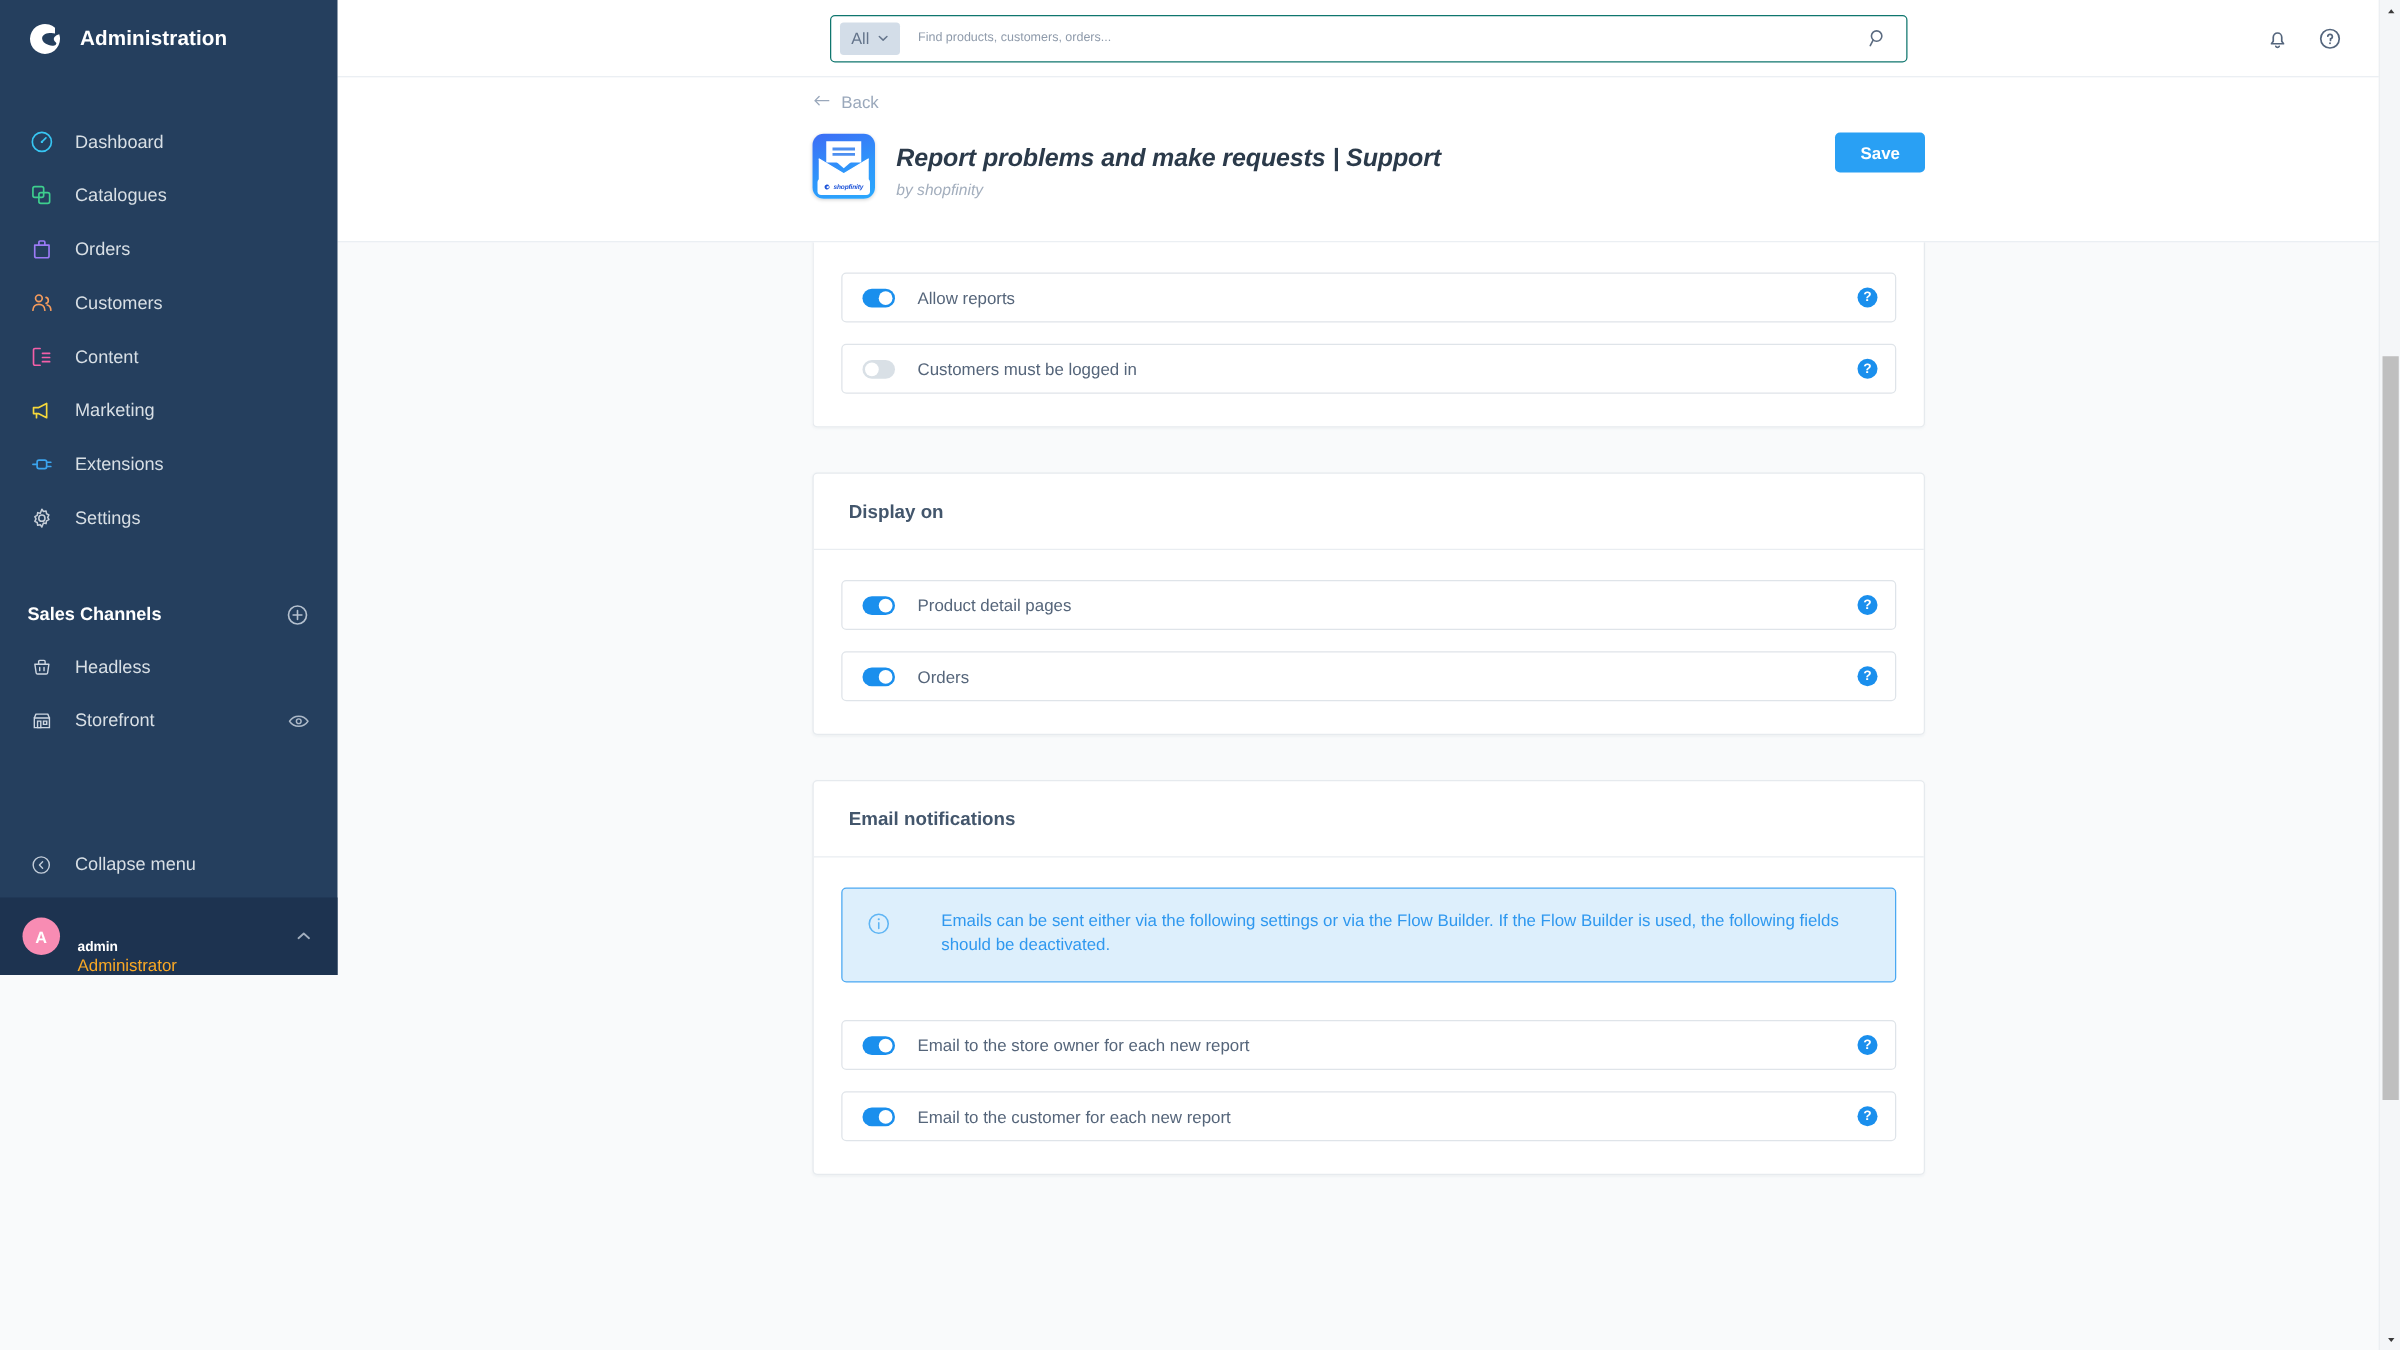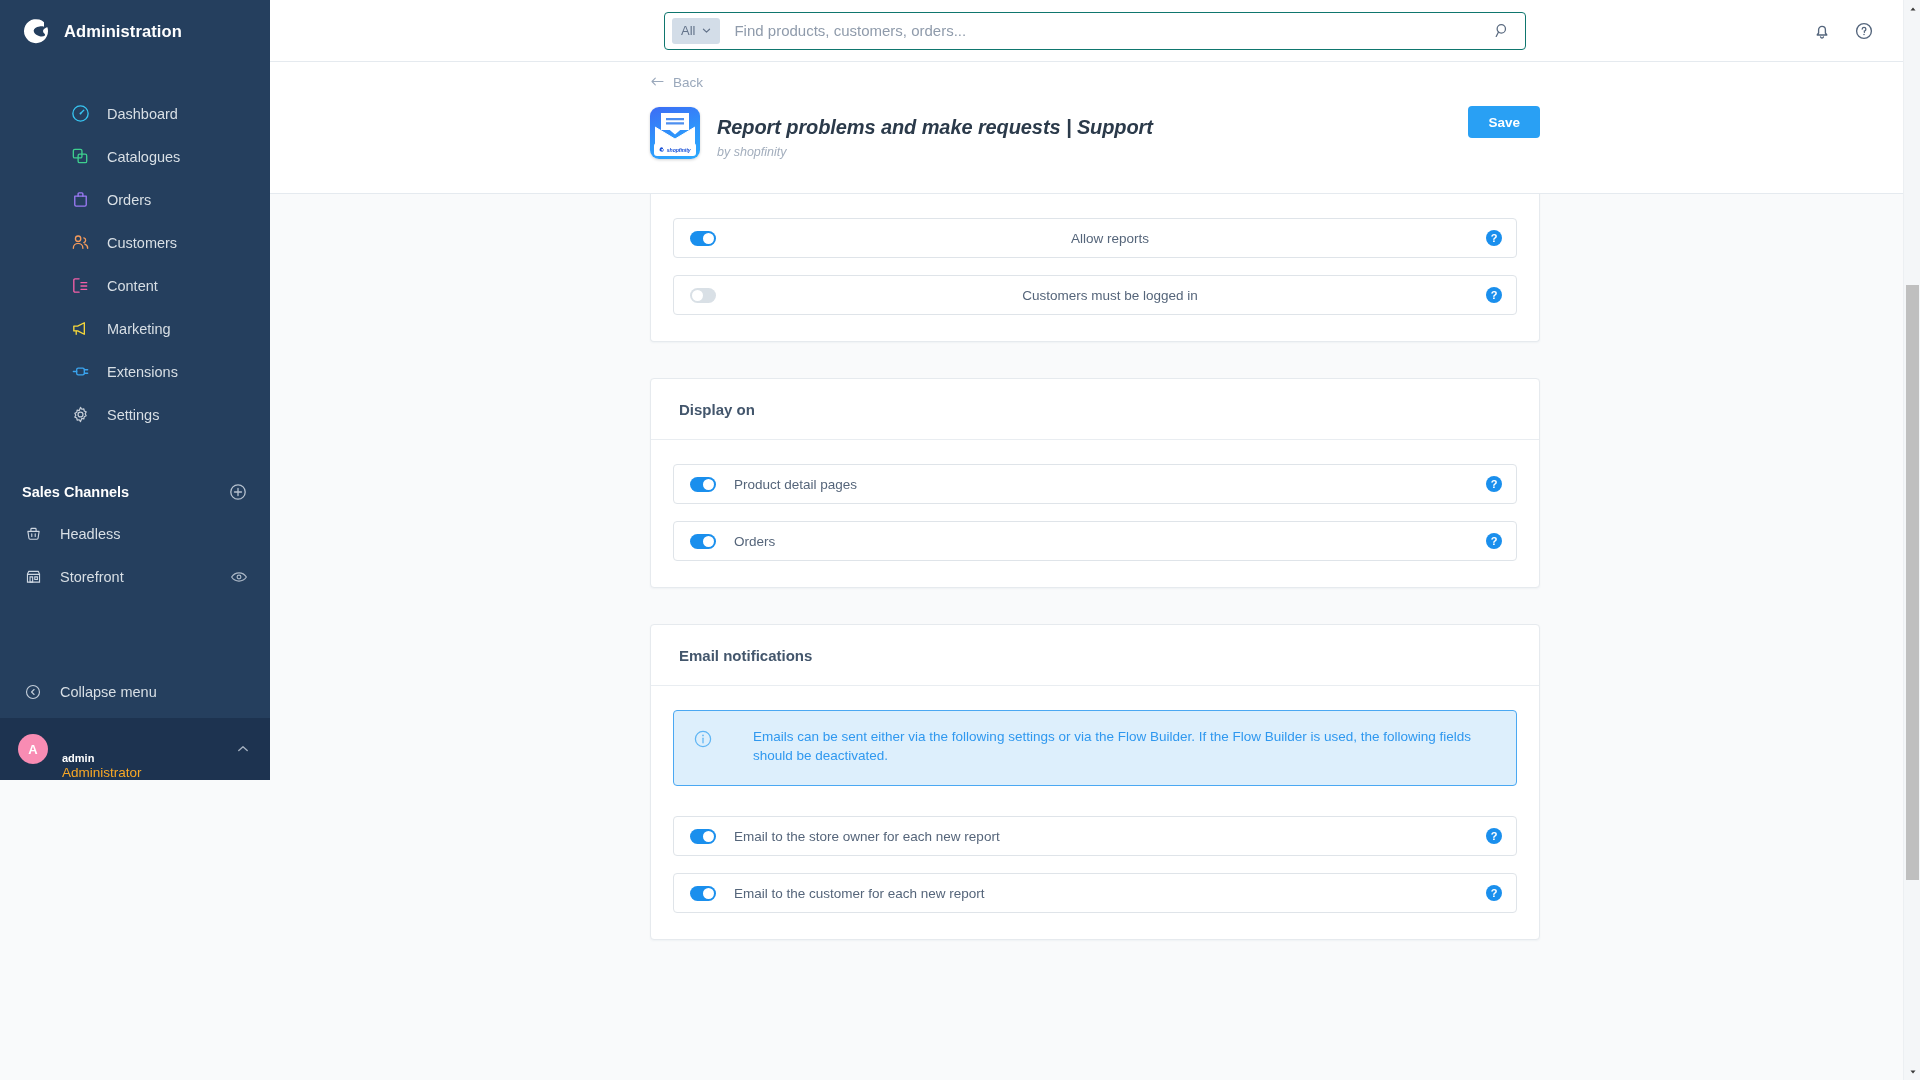--- a/index.html
+++ b/index.html
@@ -26,23 +26,22 @@
     height: 62px;
   }
   .brand-logo { width: 28px; height: 28px; flex: 0 0 28px; }
   .brand-title {
     color: #ffffff; font-size: 16.5px; font-weight: bold;
     letter-spacing: .1px;
   }
   .nav { margin-top: 30px; }
   .nav-item {
     display: flex; align-items: center;
-    height: 43px; padding-left: 34px; gap: 16px;
+    height: 43px; padding-left: 22px; gap: 16px;
     cursor: pointer;
-    margin-left: 35px;
   }
   .nav-icon { width: 22px; height: 22px; flex: 0 0 22px;
     display: flex; align-items: center; justify-content: center; }
   .nav-label { color: #d8dfe5; font-size: 14.5px; }
 
   .section-head {
     display: flex; align-items: center; justify-content: space-between;
     padding: 0 22px 0 22px;
     height: 40px; margin-top: 36px;
   }
@@ -101,21 +100,21 @@
   }
   .search-scope {
     display: flex; align-items: center; gap: 7px;
     background: #d3dde8; color: #64748b;
     border-radius: 3px; height: 26px; padding: 0 9px;
     font-size: 13px; cursor: pointer;
   }
   .search-input {
     flex: 1; border: 0; outline: 0; background: transparent;
     font-family: "Liberation Sans", sans-serif;
-    font-size: 15px; color: #2c3e50;
+    font-size: 10px; color: #2c3e50;
     padding-left: 14px;
   }
   .search-input::placeholder { color: #8f9bab; }
   .search-icon-btn { width: 22px; height: 22px; margin-right: 6px; cursor: pointer;
     display:flex; align-items:center; justify-content:center; }
   .top-actions {
     position: absolute; right: 46px;
     display: flex; align-items: center; gap: 22px;
   }
   .top-ic { width: 20px; height: 20px; cursor: pointer; }
@@ -476,21 +475,21 @@
         </div>
 
         <button class="save-btn">Save</button>
       </div>
     </div>
 
     <main id="content">
       <div class="content-col">
 
         <section class="card no-head" style="margin-top:-22px;border-top:0;border-top-left-radius:0;border-top-right-radius:0;">
-          <div class="card-body" style="padding-top:46px;text-align:center;">
+          <div class="card-body" style="padding-top:46px;">
             <div class="switch-row">
               <span class="toggle on">
                   <span class="knob"></span>
                 </span>
               <span class="switch-label">Allow reports</span>
               <span class="help-dot">?</span>
             </div>
             <div class="switch-row">
               <span class="toggle off">
                   <span class="knob"></span>

